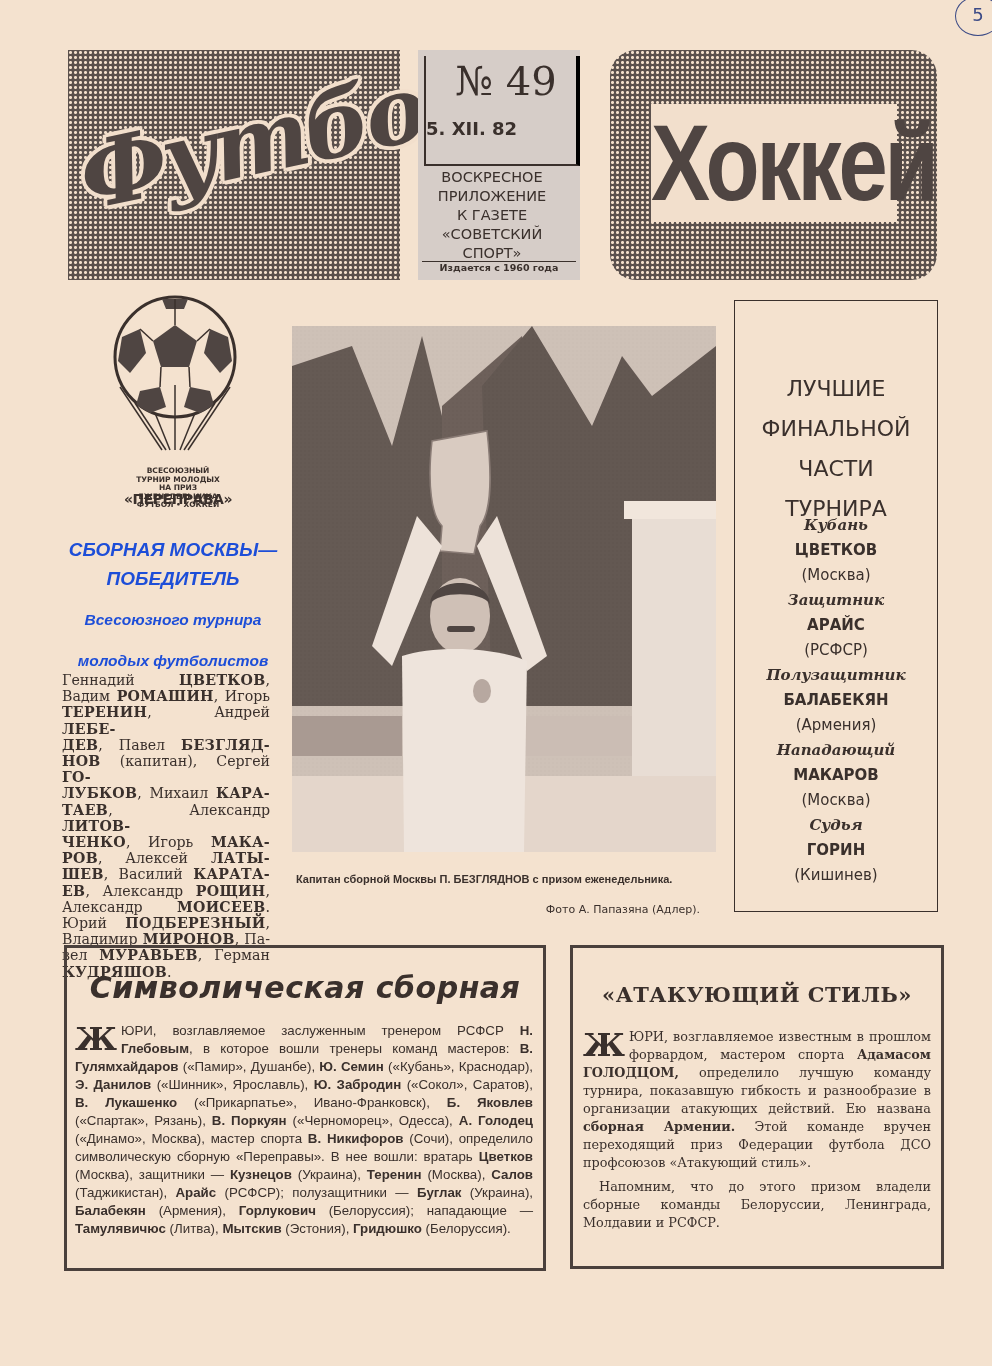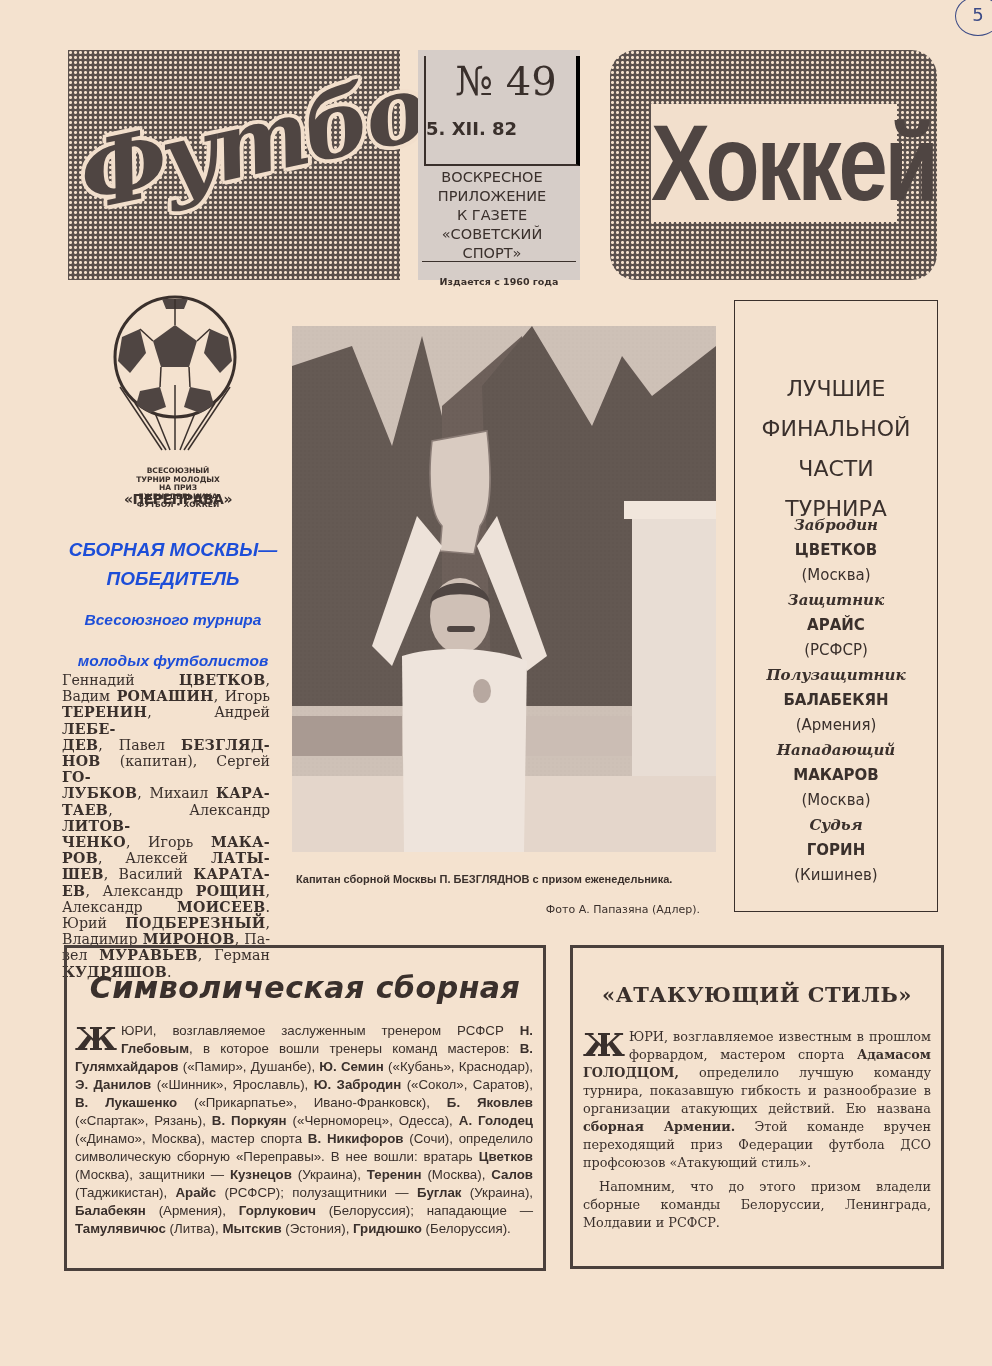--- a/index.html
+++ b/index.html
@@ -33,21 +33,21 @@
     font-family:"Liberation Sans", sans-serif; font-weight:bold;
     font-size:108px; line-height:118px; letter-spacing:-4px; color:#4f4542;
     transform:scaleX(0.82); transform-origin:center;
   }
   
   #issue-box { left:418px; top:50px; width:162px; height:230px; background:#d6cdc8; }
   #issue-box .top { position:absolute; left:6px; top:6px; width:150px; height:108px; border-left:2px solid #3a302c; border-right:4px solid #000000; border-bottom:2px solid #3a302c; }
   #issue-number { position:absolute; left:0; top:2px; width:160px; text-align:center; font-size:40px; font-family:"DejaVu Serif", serif; color:#3a302c; }
   #issue-date { position:absolute; left:0; top:62px; width:160px; font-size:18px; font-weight:bold; font-family:"DejaVu Sans", sans-serif; color:#3a302c; }
   #issue-sub { position:absolute; left:0; top:118px; width:148px; text-align:center; font-family:"DejaVu Sans", sans-serif; font-size:14.5px; line-height:19px; color:#3a302c; }
-  #issue-since { position:absolute; left:4px; top:211px; width:154px; border-top:1px solid #3a302c; padding-top:14px; text-align:center; font-family:"DejaVu Sans", sans-serif; font-weight:bold; font-size:9.5px; color:#3a302c; }
+  #issue-since { position:absolute; left:4px; top:211px; width:154px; border-top:1px solid #3a302c; padding-top:0; text-align:center; font-family:"DejaVu Sans", sans-serif; font-weight:bold; font-size:9.5px; color:#3a302c; }
 
   
   #emblem { left:100px; top:295px; width:150px; height:230px; }
   #emblem-title { position:absolute; left:18px; top:156px; width:120px; text-align:center; font-family:"DejaVu Sans", sans-serif; font-weight:bold; font-size:14px; letter-spacing:-0.5px;margin-top:40px; }
   #emblem-sub { position:absolute; left:24px; top:172px; width:108px; text-align:center; font-family:"DejaVu Sans", sans-serif; font-weight:bold; font-size:7.5px; line-height:8.5px; }
 
   
   #left-headline { left:68px; top:535px; width:210px; text-align:center; font-family:Liberation Sans, sans-serif; font-style:italic; font-weight:bold; color:#1d4ed8; }
   #left-headline .h1 { font-size:19px; line-height:29px; }
   #left-headline .h2 { font-size:15.5px; line-height:29px; margin-top:12px; }
@@ -209,21 +209,21 @@
 
 <div id="best-box" class="abs">
   <div id="best-title">
     <div>ЛУЧШИЕ</div>
     <div>ФИНАЛЬНОЙ</div>
     <div>ЧАСТИ</div>
     <div>ТУРНИРА</div>
   </div>
   <div id="best-list">
     <div>
-      <div class="role">Забродин</div>
+      <div class="role">Кубань</div>
       <div class="pname">ЦВЕТКОВ</div>
       <div class="pcity">(Москва)</div>
     </div>
     <div>
       <div class="role">Защитник</div>
       <div class="pname">АРАЙС</div>
       <div class="pcity">(РСФСР)</div>
     </div>
     <div>
       <div class="role">Полузащитник</div>

